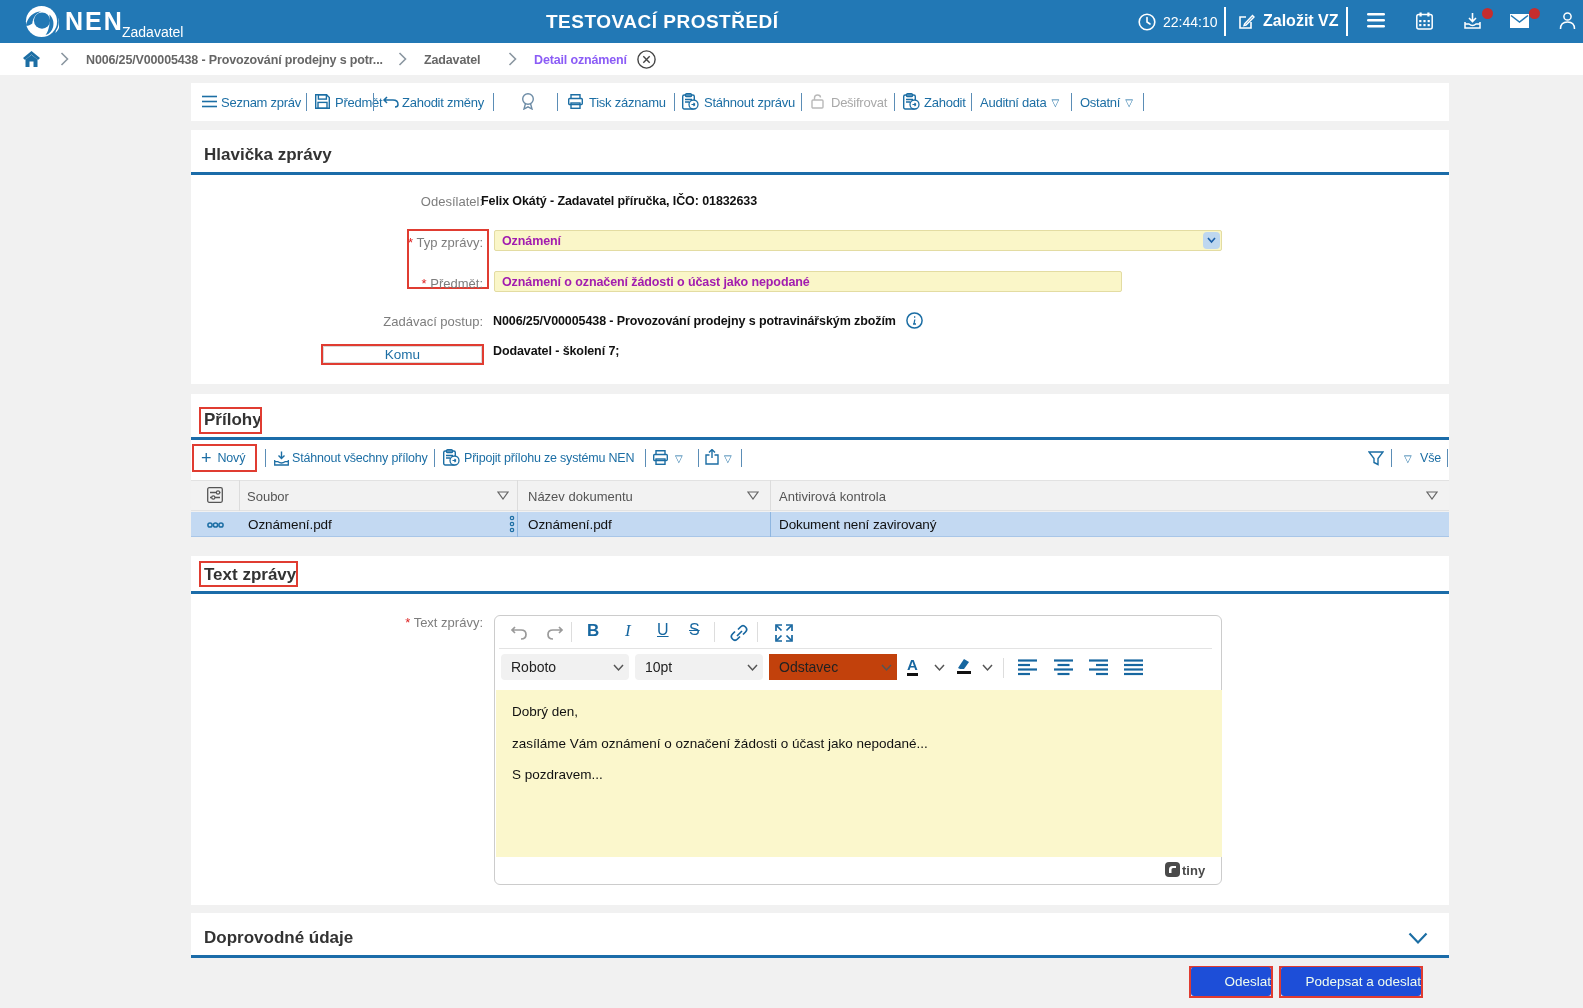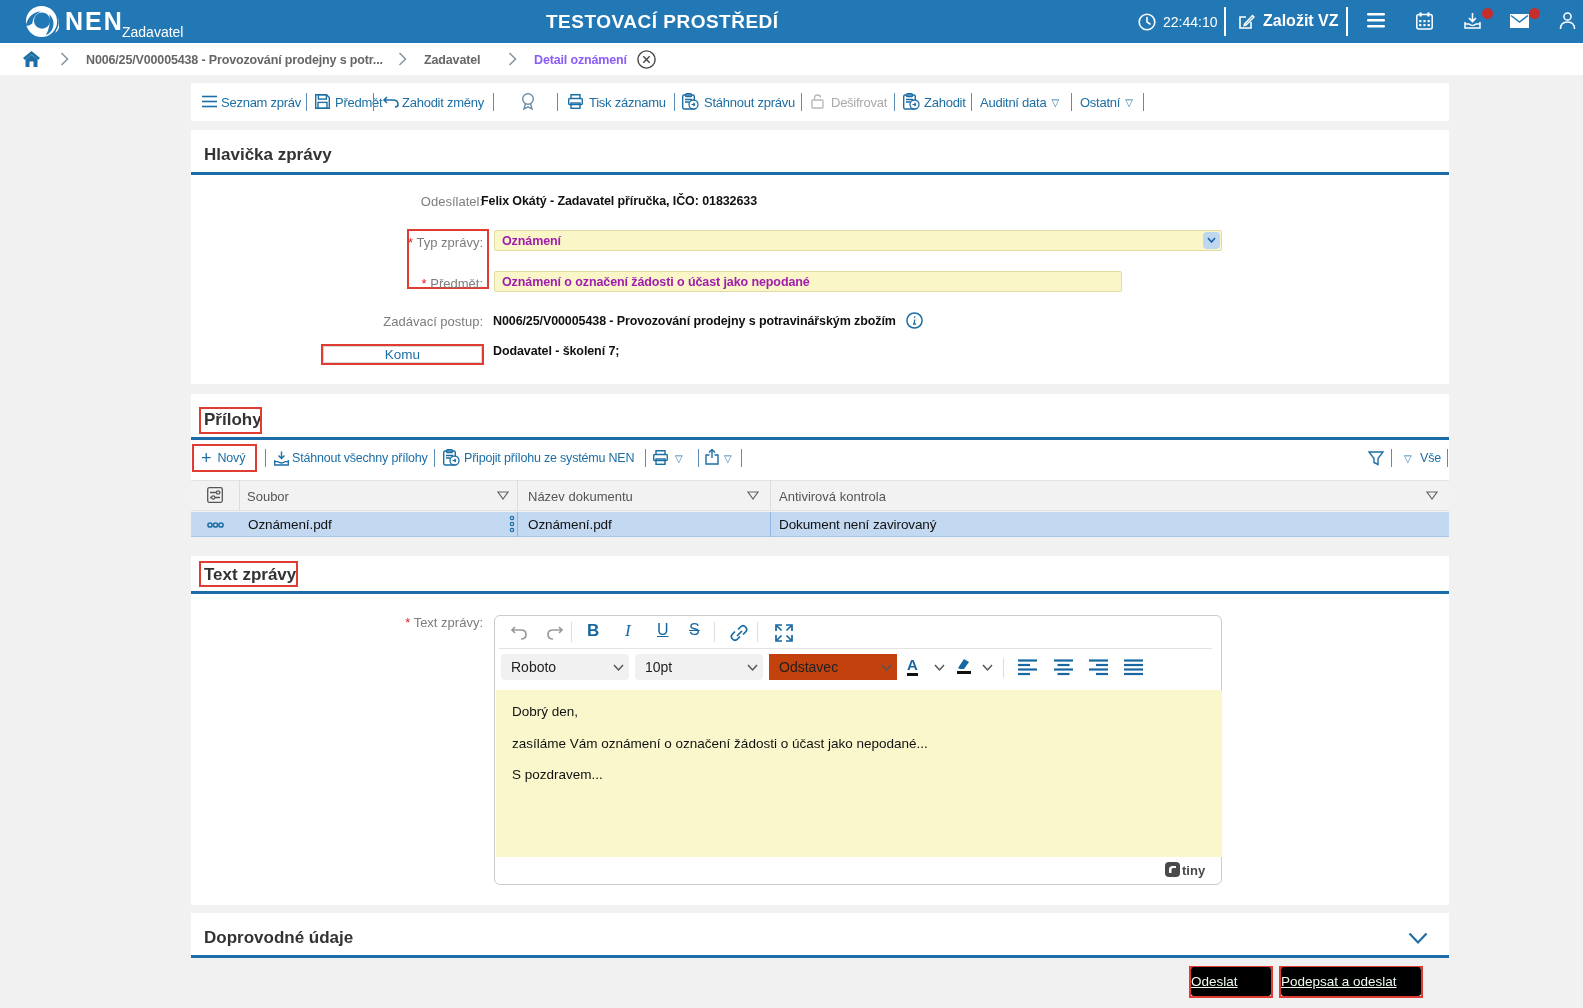--- a/index.html
+++ b/index.html
@@ -40,21 +40,21 @@
 #sec1 { top:130px; height:254px; }
 .lbl { position:absolute; font-size:13px; color:#7d7d7d; text-align:center; white-space:nowrap; }
 .val { position:absolute; font-size:12.5px; font-weight:bold; color:#111; white-space:nowrap; letter-spacing:-0.1px; }
 .star { color:#d22; }
 .yinput { position:absolute; background:#faf6c8; border:1px solid #e3dca2; border-radius:2px; height:21px; font-size:12.5px; font-weight:bold; color:#a21caf; line-height:20px; padding-left:7px; letter-spacing:-0.1px; }
 
 
 .th { font-size:13px; color:#555; }
 
 
-.greenbtn { position:absolute; background:#000000; border-radius:3px; color:#eefcee; font-size:13.5px; text-align:left;text-decoration:underline; }
+.greenbtn { position:absolute; background:#1d4ed8; border-radius:3px; color:#eefcee; font-size:13.5px; text-align:right; }
 </style>
 </head>
 <body>
 
 <div id="header">
   <svg id="logo-circle" width="34" height="34" viewBox="0 0 34 34">
     <circle cx="16.5" cy="16.5" r="15.6" fill="#fff"></circle>
     <circle cx="17" cy="15.6" r="8.1" fill="#2278b5"></circle>
     <path d="M0.8 20.8 C2.6 11.8 9.2 6.4 16.0 6.6 C11.4 8.2 8.0 12.4 7.3 18.4 C5.0 20.3 2.5 21.1 0.8 20.8 Z" fill="#2278b5"></path>
     <path d="M24.4 9.6 C28.0 13.0 29.2 17.5 28.1 21.9 C27.1 25.8 24.4 28.7 20.6 30.1 C24.4 25.0 25.4 16.6 24.4 9.6 Z" fill="#2278b5"></path>

